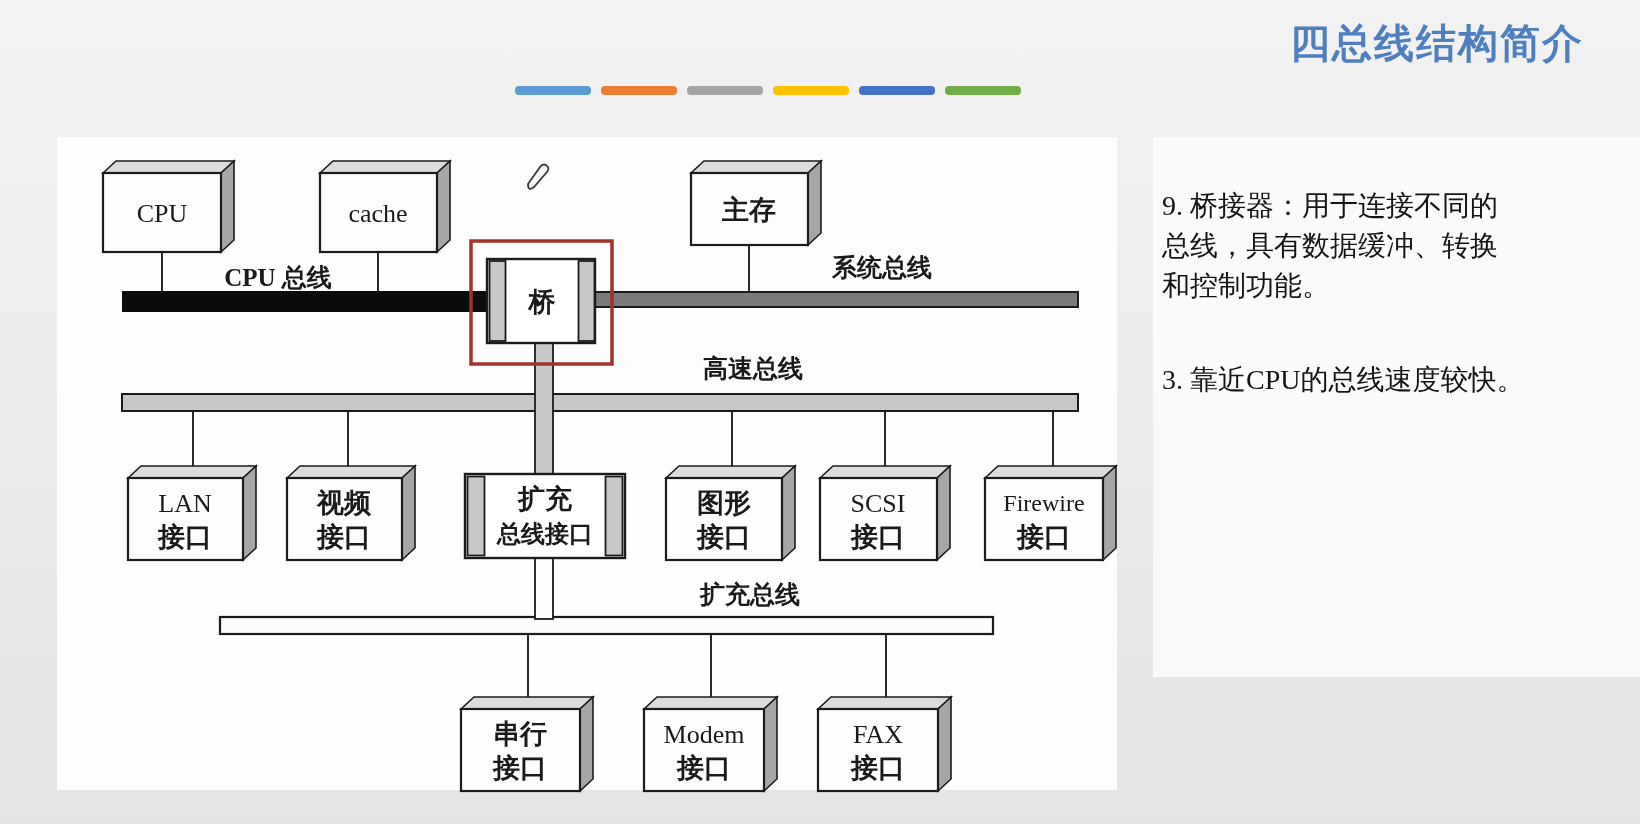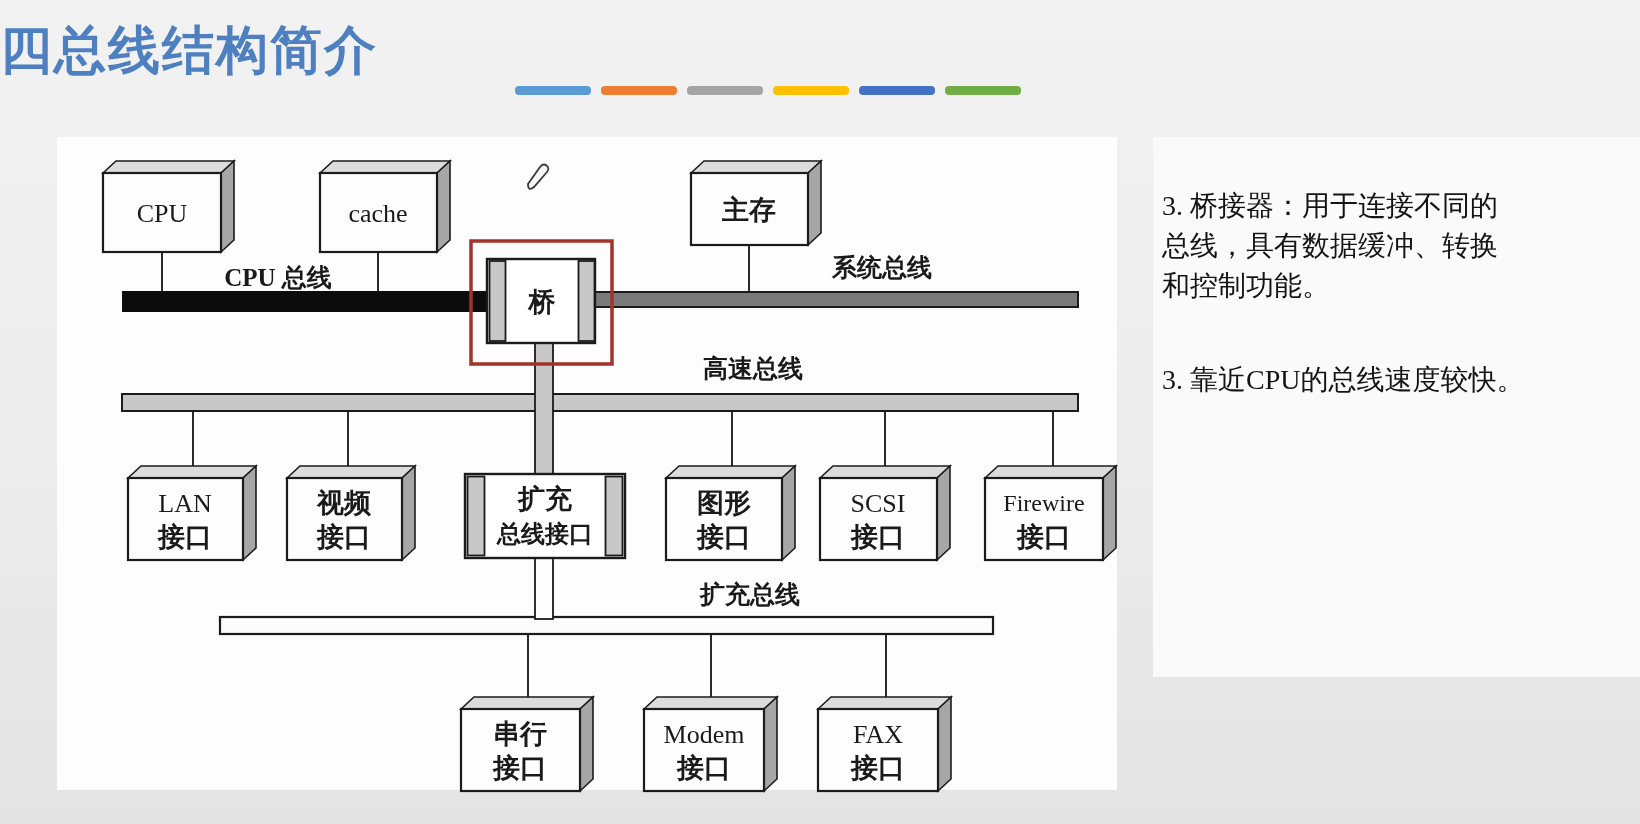--- a/index.html
+++ b/index.html
@@ -5,22 +5,22 @@
   html,body{margin:0;padding:0;}
   body{
     width:1640px;height:824px;overflow:hidden;
     font-family:"Liberation Serif","DejaVu Serif",serif;
     background:linear-gradient(180deg,#f2f2f2 0%,#ececec 55%,#e4e4e4 100%);
     position:relative;
   }
   .slide{position:absolute;inset:0;}
   .title{
     position:absolute;top:16px;left:0;width:1540px;
-    text-align:left;font-size:52px;font-weight:700;
-    letter-spacing:2px;color:#4E80C1;
+    text-align:right;font-size:40px;font-weight:700;
+    letter-spacing:2px;color:#4E80C1;padding-left:44px;
   }
   .dividers{
     position:absolute;top:86px;left:515px;width:510px;
     display:flex;gap:10px;
   }
   .bar{display:block;width:76px;height:9px;border-radius:4px;}
   svg.diagram{position:absolute;left:0;top:0;}
   svg text{fill:#1a1a1a;}
   .box-cn{font-size:27px;font-weight:600;}
   .box-en{font-size:26px;font-weight:400;}
@@ -183,20 +183,20 @@
       <text class="box-cn" x="878" y="777" text-anchor="middle">接口</text>
     </g>
 
     <text class="bus-lbl" x="278" y="286" text-anchor="middle">CPU 总线</text>
     <text class="bus-lbl" x="882" y="276" text-anchor="middle">系统总线</text>
     <text class="bus-lbl" x="753" y="377" text-anchor="middle">高速总线</text>
     <text class="bus-lbl" x="750" y="603" text-anchor="middle">扩充总线</text>
   </svg>
 
   <div class="notes">
-    <p>3. 桥接器：用于连接不同的
+    <p>9. 桥接器：用于连接不同的
 总线，具有数据缓冲、转换
 和控制功能。</p>
     <p>3. 靠近CPU的总线速度较快。</p>
   </div>
 
 
 </div>
 
 </body></html>

